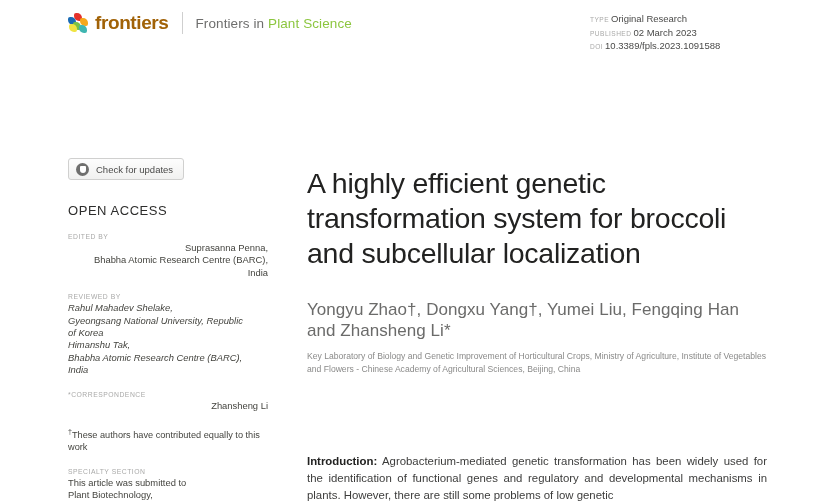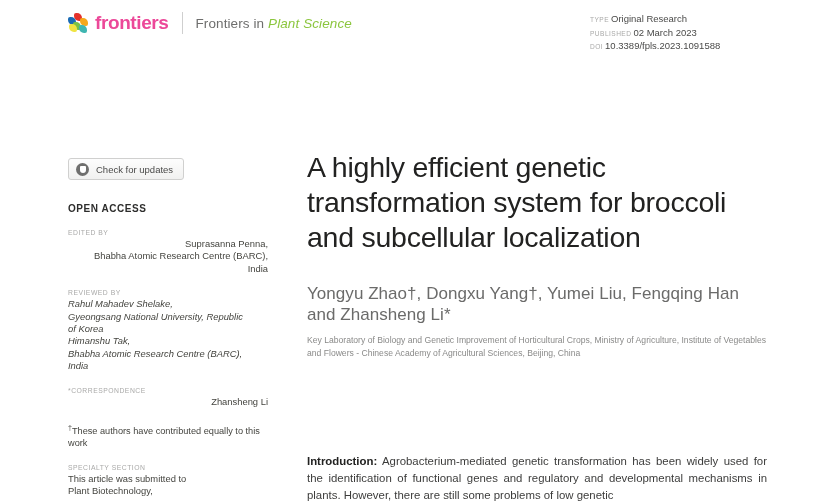--- a/index.html
+++ b/index.html
@@ -43,35 +43,35 @@
   .lm-orange { background: #f5a81c; left: 12px; top: 5px;  }
   .lm-blue   { background: #1a6bb5; left: 0px;  top: 4px;  }
   .lm-green  { background: #7ac143; left: 5px;  top: 9px;  }
   .lm-teal   { background: #3fb6b1; left: 11px; top: 12px; }
   .lm-yellow { background: #f0e442; left: 1px;  top: 11px; }
 
   .brand-word {
     font-size: 19px;
     font-weight: bold;
     letter-spacing: -0.4px;
-    color: #ec4899;
+    color: #a16207;
   }
   .brand-divider {
     width: 1px;
     height: 22px;
     background: #cfcfcf;
     margin: 0 12px 0 14px;
   }
   .journal-line {
     font-size: 13.5px;
     color: #6e6e6d;
     letter-spacing: 0.1px;
     white-space: nowrap;
   }
-  .journal-accent { color: #8cc63f; font-style: italic; }
+  .journal-accent { color: #8cc63f; }
 
   
   .doc-meta {
     position: absolute;
     right: 62px;
     top: 13px;
     text-align: left;
     width: 175px;
   }
   .meta-row {
@@ -129,22 +129,22 @@
   }
 
   
   .side-col {
     position: absolute;
     left: 68px;
     top: 203px;
     width: 200px;
   }
   .open-access {
-    font-size: 10px;
-    font-weight: bold;
+    font-size: 13px;
+    font-weight: normal;
     letter-spacing: 0.55px;
     color: #2d2d2c;
     margin-bottom: 15px;
   }
   .side-block { margin-bottom: 14px; }
   .side-label {
     font-size: 6.8px;
     letter-spacing: 0.5px;
     color: #a9a9a8;
     text-transform: uppercase;
@@ -195,21 +195,21 @@
     left: 307px;
     top: 150px;
     width: 460px;
   }
   .paper-title {
     font-size: 28.5px;
     line-height: 35px;
     font-weight: normal;
     color: #222221;
     letter-spacing: -0.25px;
-    margin: 0 0 28px 0;
+    margin: 16px 0 28px 0;
   }
   .authors {
     font-size: 17px;
     line-height: 21px;
     color: #6b6b6a;
     margin-bottom: 9px;
     letter-spacing: 0.05px;
   }
   .affiliation {
     font-size: 8.6px;

